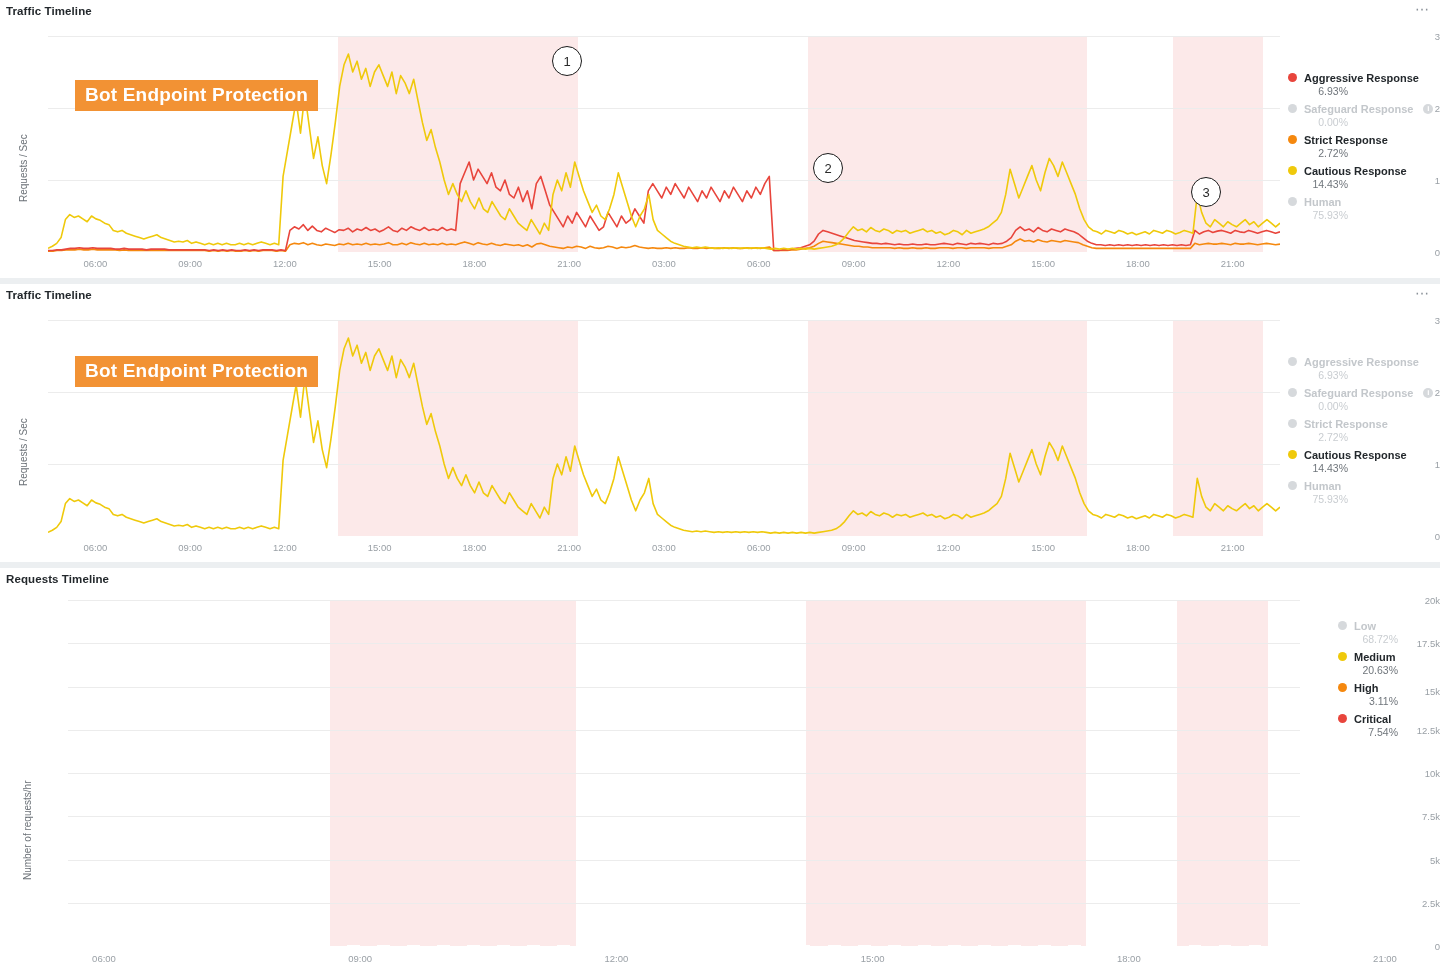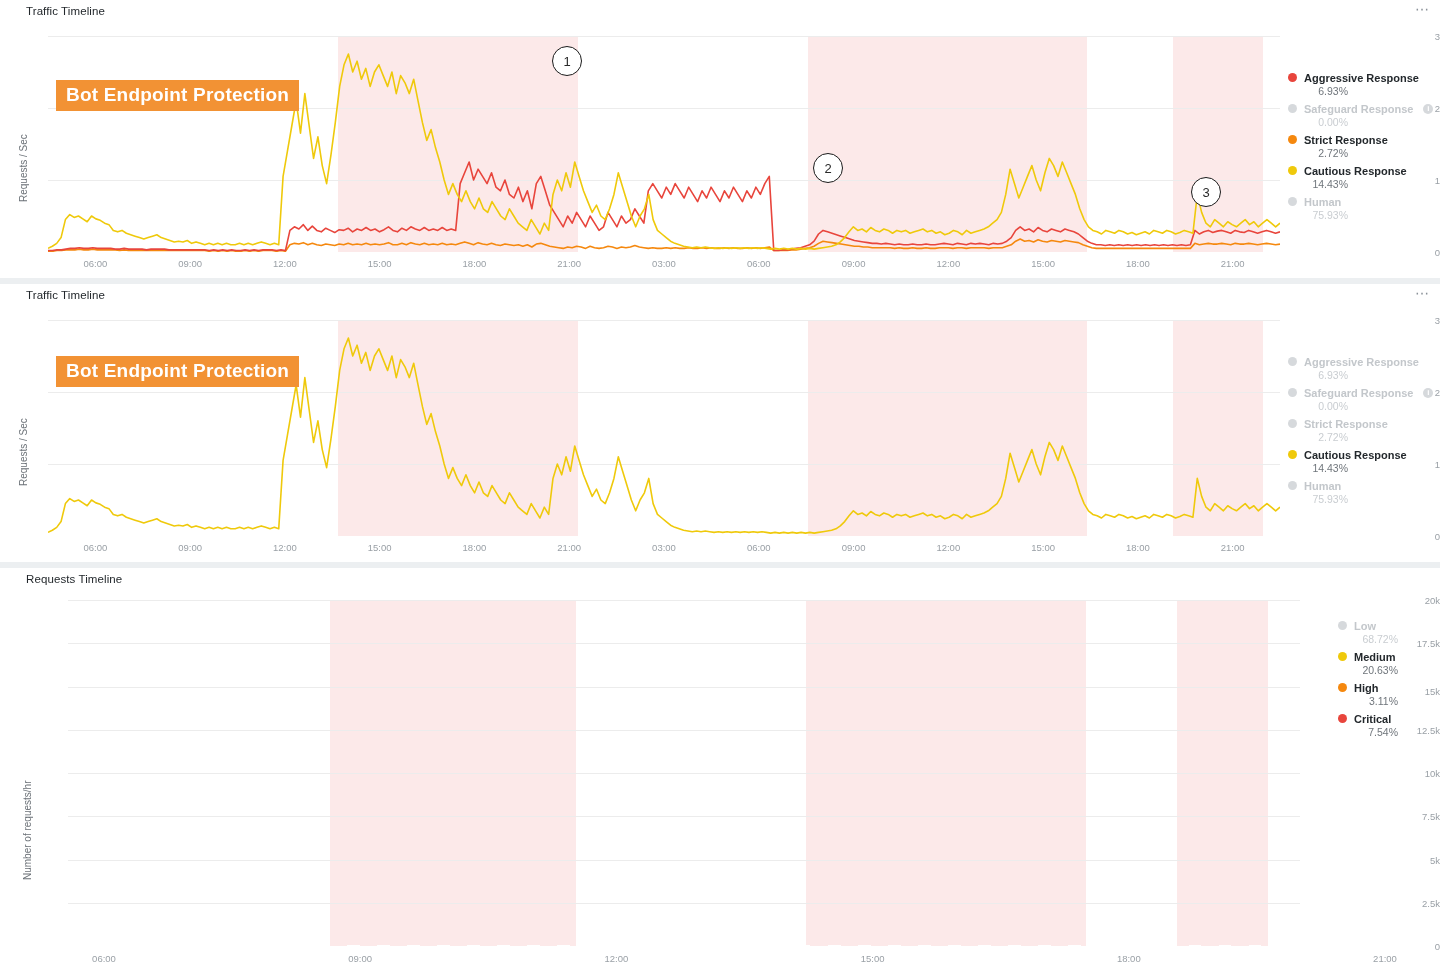--- a/index.html
+++ b/index.html
@@ -10,23 +10,22 @@
     overflow: hidden;
   }
   .panel { position: relative; width: 1440px; background:#fff; }
   .panel-header {
     height: 22px;
     display: flex; align-items: center; justify-content: space-between;
     padding: 0 8px 0 6px;
     background: #fff;
   }
   .panel-title {
-    font-size: 11.5px; font-weight: normal; color: #23282c;
+    font-size: 11.5px; font-weight: bold; color: #23282c;
     letter-spacing: .1px;
-    margin-left: 20px;
   }
   .panel-menu {
     font-size: 14px; color: #8a9198; letter-spacing: 1px;
     line-height: 10px; cursor: pointer; padding: 0 2px 4px 2px;
   }
   .panel-divider { height: 6px; background: #eceff1; width: 100%; }
 
   .chart-area { position: relative; }
 
   
@@ -46,21 +45,21 @@
     white-space: nowrap;
   }
 
   
   .band { position: absolute; top: 0; bottom: 0; background: #fbe0e0; opacity: .72; }
 
   
   .badge {
     position: absolute; color: #fff; font-weight: bold;
     padding: 4px 10px 5px 10px; font-size: 19px; letter-spacing: .2px;
-    white-space: nowrap; line-height: 1.15;
+    white-space: nowrap; line-height: 1.15; margin-left: 19px;
   }
   .badge-orange { background: #f29234; }
   .badge-red { background: #dc2828; }
 
   .marker {
     position: absolute; width: 30px; height: 30px; border-radius: 50%;
     border: 1.6px solid #1b1b1b; background: #fff;
     display: flex; align-items: center; justify-content: center;
     font-size: 13px; color: #2a2a2a; z-index: 40;
   }

